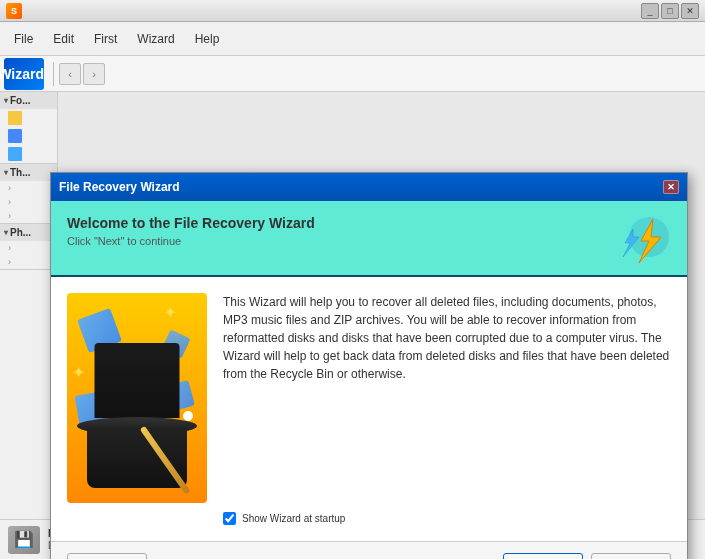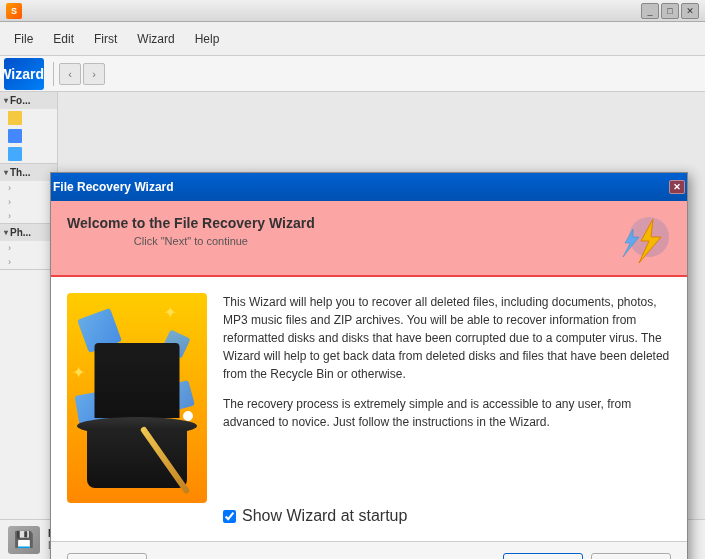--- a/index.html
+++ b/index.html
@@ -184,21 +184,21 @@
       z-index: 10;
       display: flex;
       flex-direction: column;
     }
     .dialog-title-bar {
       background: linear-gradient(to bottom, #0060d0, #0050b0);
       height: 28px;
       display: flex;
       align-items: center;
       justify-content: space-between;
-      padding: 0 2px;
+      padding: 0 8px;
       color: white;
       font-size: 12px;
       font-weight: bold;
     }
     .dialog-title-right {
       display: flex;
       gap: 2px;
     }
     .dialog-ctrl-btn {
       width: 16px;
@@ -210,27 +210,26 @@
       align-items: center;
       justify-content: center;
       font-size: 9px;
       cursor: pointer;
       color: white;
     }
     .dialog-ctrl-btn.close-btn { background: rgba(200,50,30,0.7); }
 
     
     .dialog-header-area {
-      background: #fca5a5;
+      background: #5eead4;
       padding: 14px 16px 10px 16px;
-      border-bottom: 2px solid #ef4444;
+      border-bottom: 2px solid #0c4a6e;
       display: flex;
       align-items: flex-start;
       justify-content: space-between;
-      text-align: center;
     }
     .dialog-header-text h2 {
       font-size: 14px;
       font-weight: bold;
       color: #333;
       margin-bottom: 4px;
     }
     .dialog-header-text p {
       font-size: 11px;
       color: #555;
@@ -351,21 +350,21 @@
       align-items: center;
       gap: 6px;
       margin-top: auto;
     }
     .checkbox-row input[type="checkbox"] {
       width: 13px;
       height: 13px;
       cursor: pointer;
     }
     .checkbox-row label {
-      font-size: 16px;
+      font-size: 10px;
       color: #333;
       cursor: pointer;
     }
 
     
     .dialog-footer {
       background: #f5f5f5;
       border-top: 1px solid #ccc;
       height: 48px;
       display: flex;
@@ -589,21 +588,20 @@
         <div class="hat-brim"></div>
 
         <div class="hat-base"></div>
 
         <div class="wand"></div>
         <div class="wand-tip"></div>
       </div>
 
       <div class="dialog-text-area">
         <p>This Wizard will help you to recover all deleted files, including documents, photos, MP3 music files and ZIP archives. You will be able to recover information from reformatted disks and disks that have been corrupted due to a computer virus. The Wizard will help to get back data from deleted disks and files that have been deleted from the Recycle Bin or otherwise.</p>
-        <p>The recovery process is extremely simple and is accessible to any user, from advanced to novice. Just follow the instructions in the Wizard.</p>
         <div class="checkbox-row">
           <input type="checkbox" id="showWizard" checked="" style="">
           <label for="showWizard">Show Wizard at startup</label>
         </div>
       </div>
     </div>
 
     <div class="dialog-footer">
       <div class="footer-left">
         <button class="dialog-btn">Help</button>

